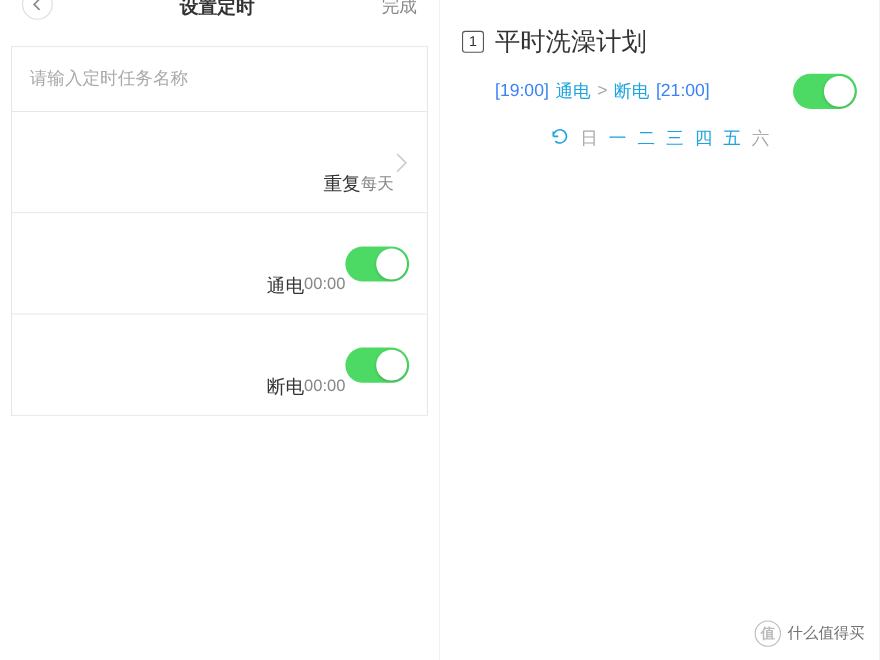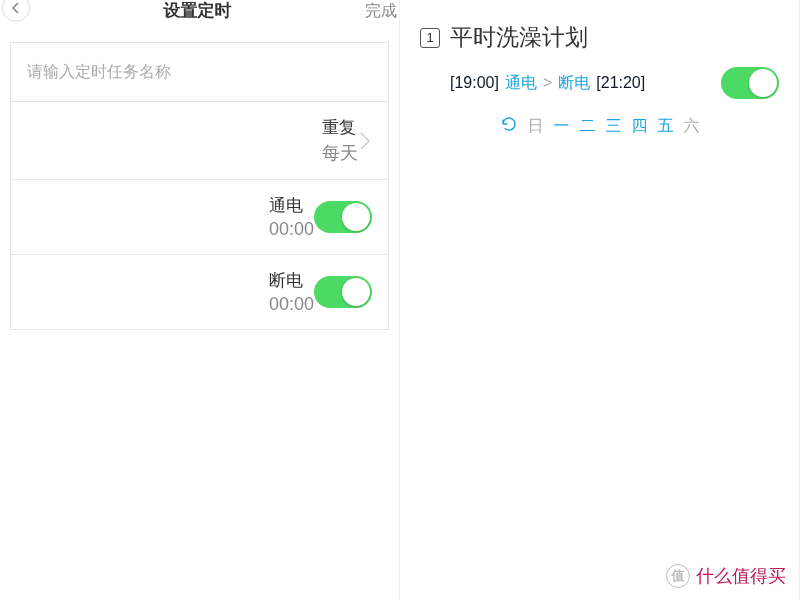--- a/index.html
+++ b/index.html
@@ -15,23 +15,23 @@
     .panel {
       width: 400px;
       height: 600px;
       position: relative;
       border-right: 1px solid #f0f0f0;
     }
     .panel:last-of-type { border-right: none; }
     .header {
       height: 22px;
       display: flex;
-      align-items: flex-end;
+      align-items: center;
       justify-content: space-between;
-      padding: 0 2px;
+      padding: 0 20px;
       position: relative;
       overflow: hidden;
     }
     .back-btn {
       width: 28px;
       height: 28px;
       border-radius: 50%;
       border: 1px solid #ddd;
       display: flex;
       align-items: center;
@@ -71,28 +71,29 @@
       border: none;
       outline: none;
       font-size: 16px;
       color: #333;
       width: 100%;
       background: transparent;
     }
     .row-input input::placeholder { color: #aaa; }
     .row-left {
       display: flex;
-      flex-direction: column;
+      flex-direction: row;
+      margin-top: 40px;
     }
     .row-title {
       font-size: 17px;
       color: #333;
     }
     .row-sub {
-      font-size: 18px;
+      font-size: 15px;
       color: #888;
       margin-top: 2px;
     }
     .chevron {
       width: 14px;
       height: 22px;
     }
     .chevron polyline {
       fill: none;
       stroke: #ccc;
@@ -147,21 +148,21 @@
       justify-content: space-between;
       margin-top: 14px;
       padding-left: 30px;
     }
     .task-sched {
       display: flex;
       align-items: center;
       gap: 6px;
       font-size: 16px;
     }
-    .task-sched .time { color: #0f172a; }
+    .task-sched .time { color: #3b82f6; }
     .task-sched .state { color: #1ba5e0; }
     .task-sched .sep { color: #aaa; }
     .task-days {
       display: flex;
       align-items: center;
       margin-top: 16px;
       justify-content: center;
       gap: 10px;
       font-size: 16px;
     }
@@ -186,22 +187,22 @@
       border: 1.5px solid #bbb;
       border-radius: 50%;
       display: flex;
       align-items: center;
       justify-content: center;
       font-size: 13px;
       color: #bbb;
       font-weight: bold;
     }
     .watermark .text {
-      font-size: 18px;
-      color: #be185d;
+      font-size: 14px;
+      color: #737373;
     }
   </style>
 </head>
 <body>
 
 <div class="panel">
   <div class="header">
     <div class="back-btn">
       <svg viewBox="0 0 10 12">
           <polyline points="7,1 2,6 7,11" fill="none" stroke="#888" stroke-width="1.5"></polyline>
@@ -247,21 +248,21 @@
     <div class="task-head">
       <div class="task-num">1</div>
       <div class="task-name">平时洗澡计划</div>
     </div>
     <div class="task-line">
       <div class="task-sched">
         <span class="time">[19:00]</span>
         <span class="state">通电</span>
         <span class="sep">&gt;</span>
         <span class="state">断电</span>
-        <span class="time">[21:20]</span>
+        <span class="time">[21:00]</span>
       </div>
       <div class="toggle"></div>
     </div>
     <div class="task-days">
       <span class="refresh">
         <svg viewBox="0 0 24 24" fill="none" stroke-width="2">
             <path d="M4 12a8 8 0 1 1 2.34 5.66M4 12V6M4 12h6"></path>
           </svg>
       </span>
       <span class="day">日</span>

